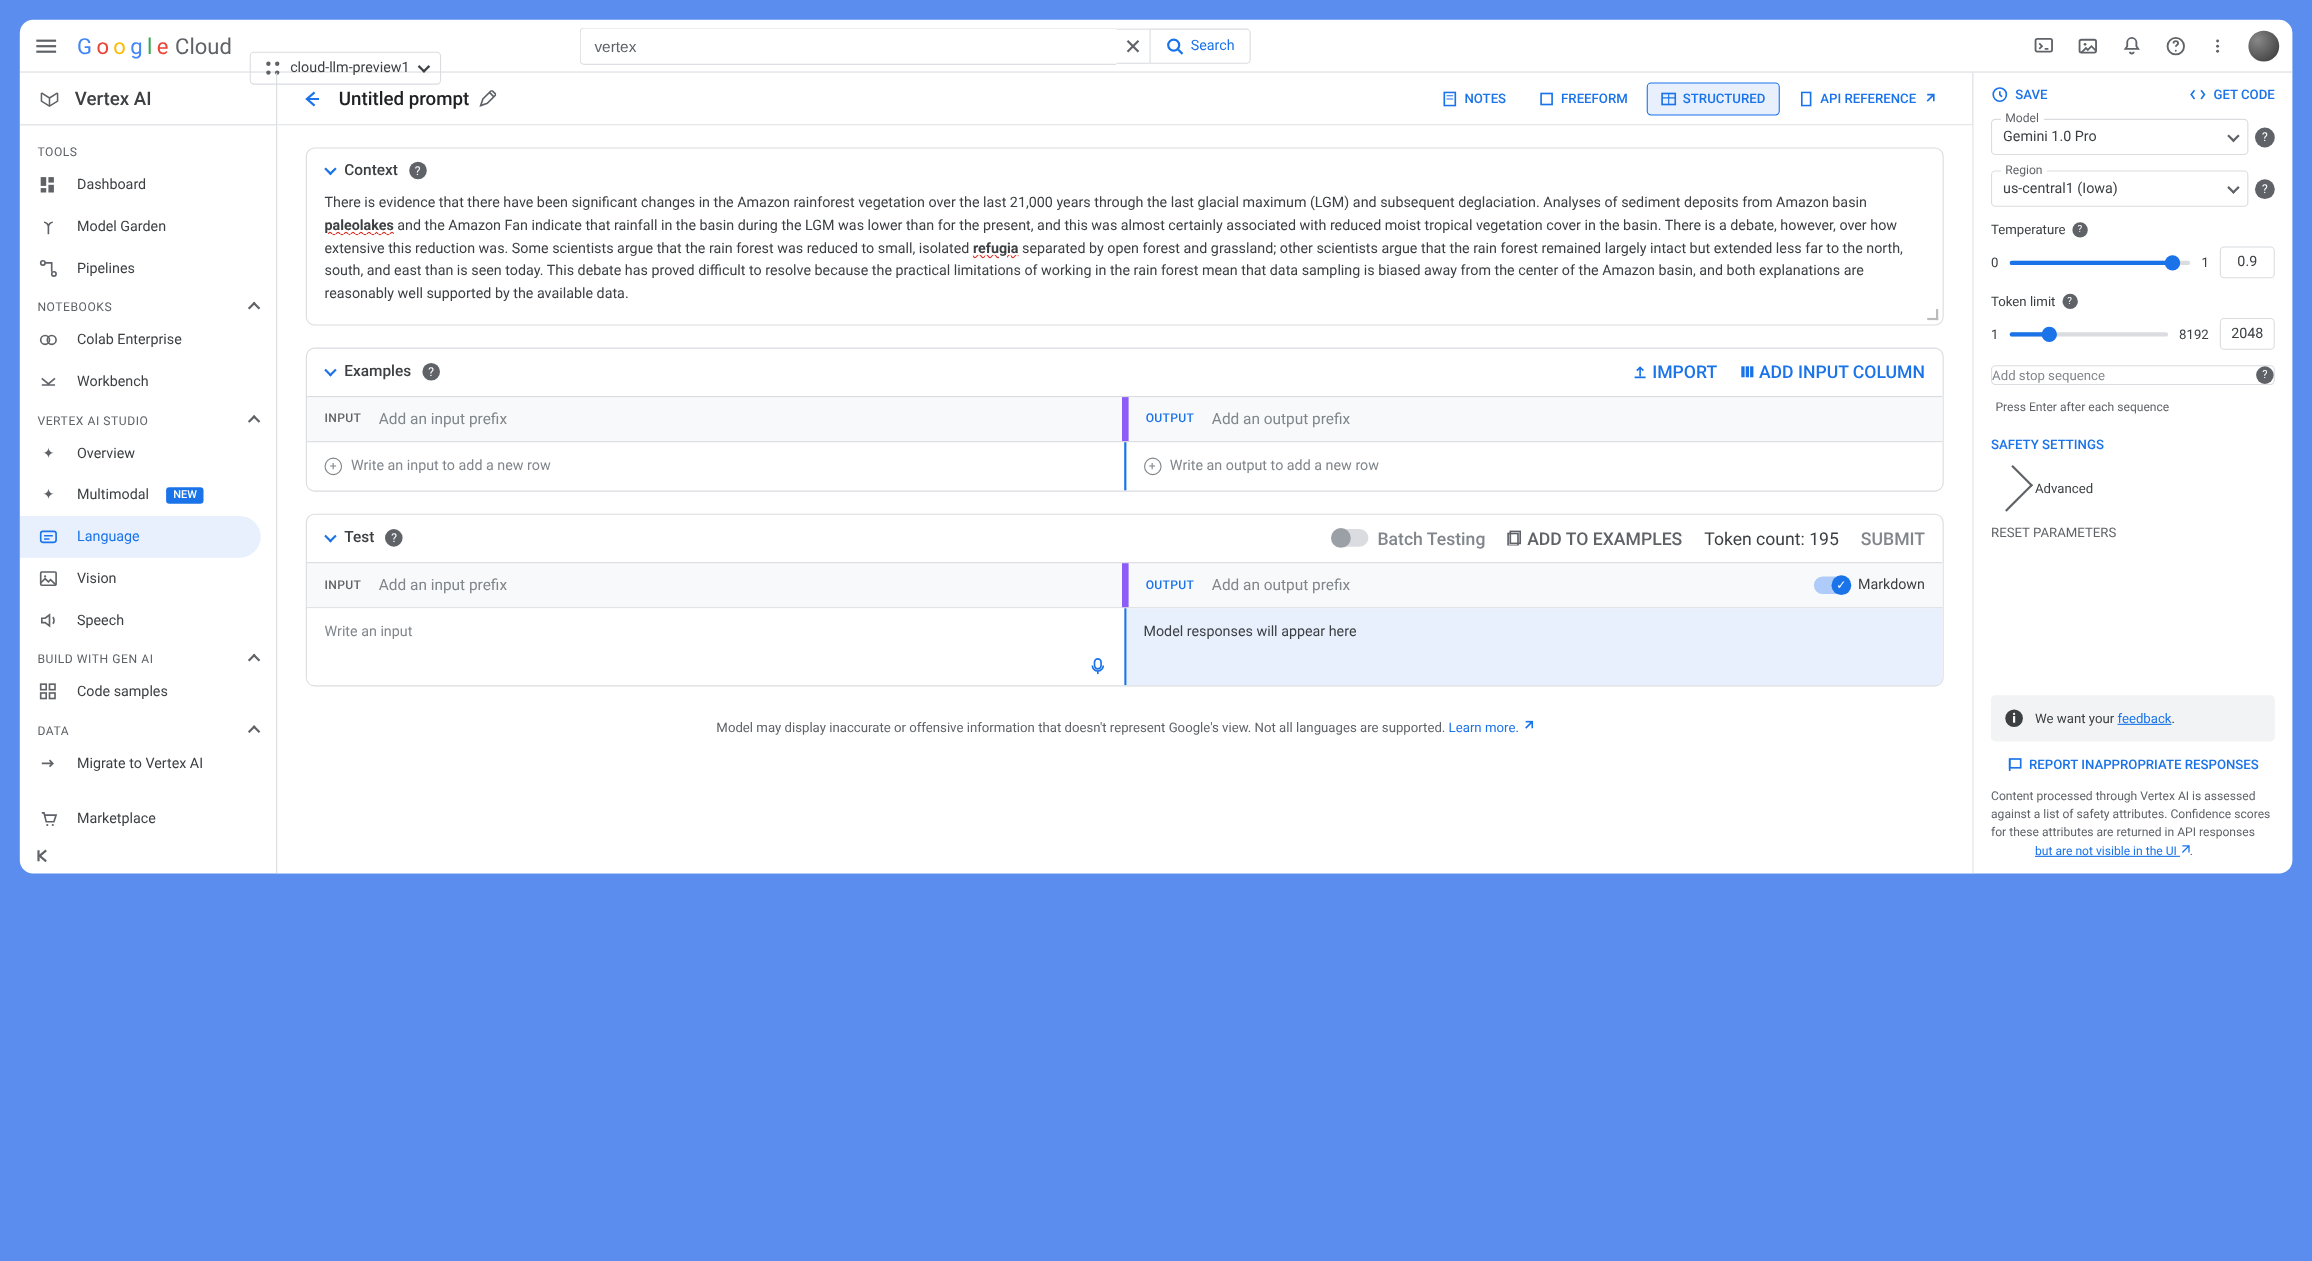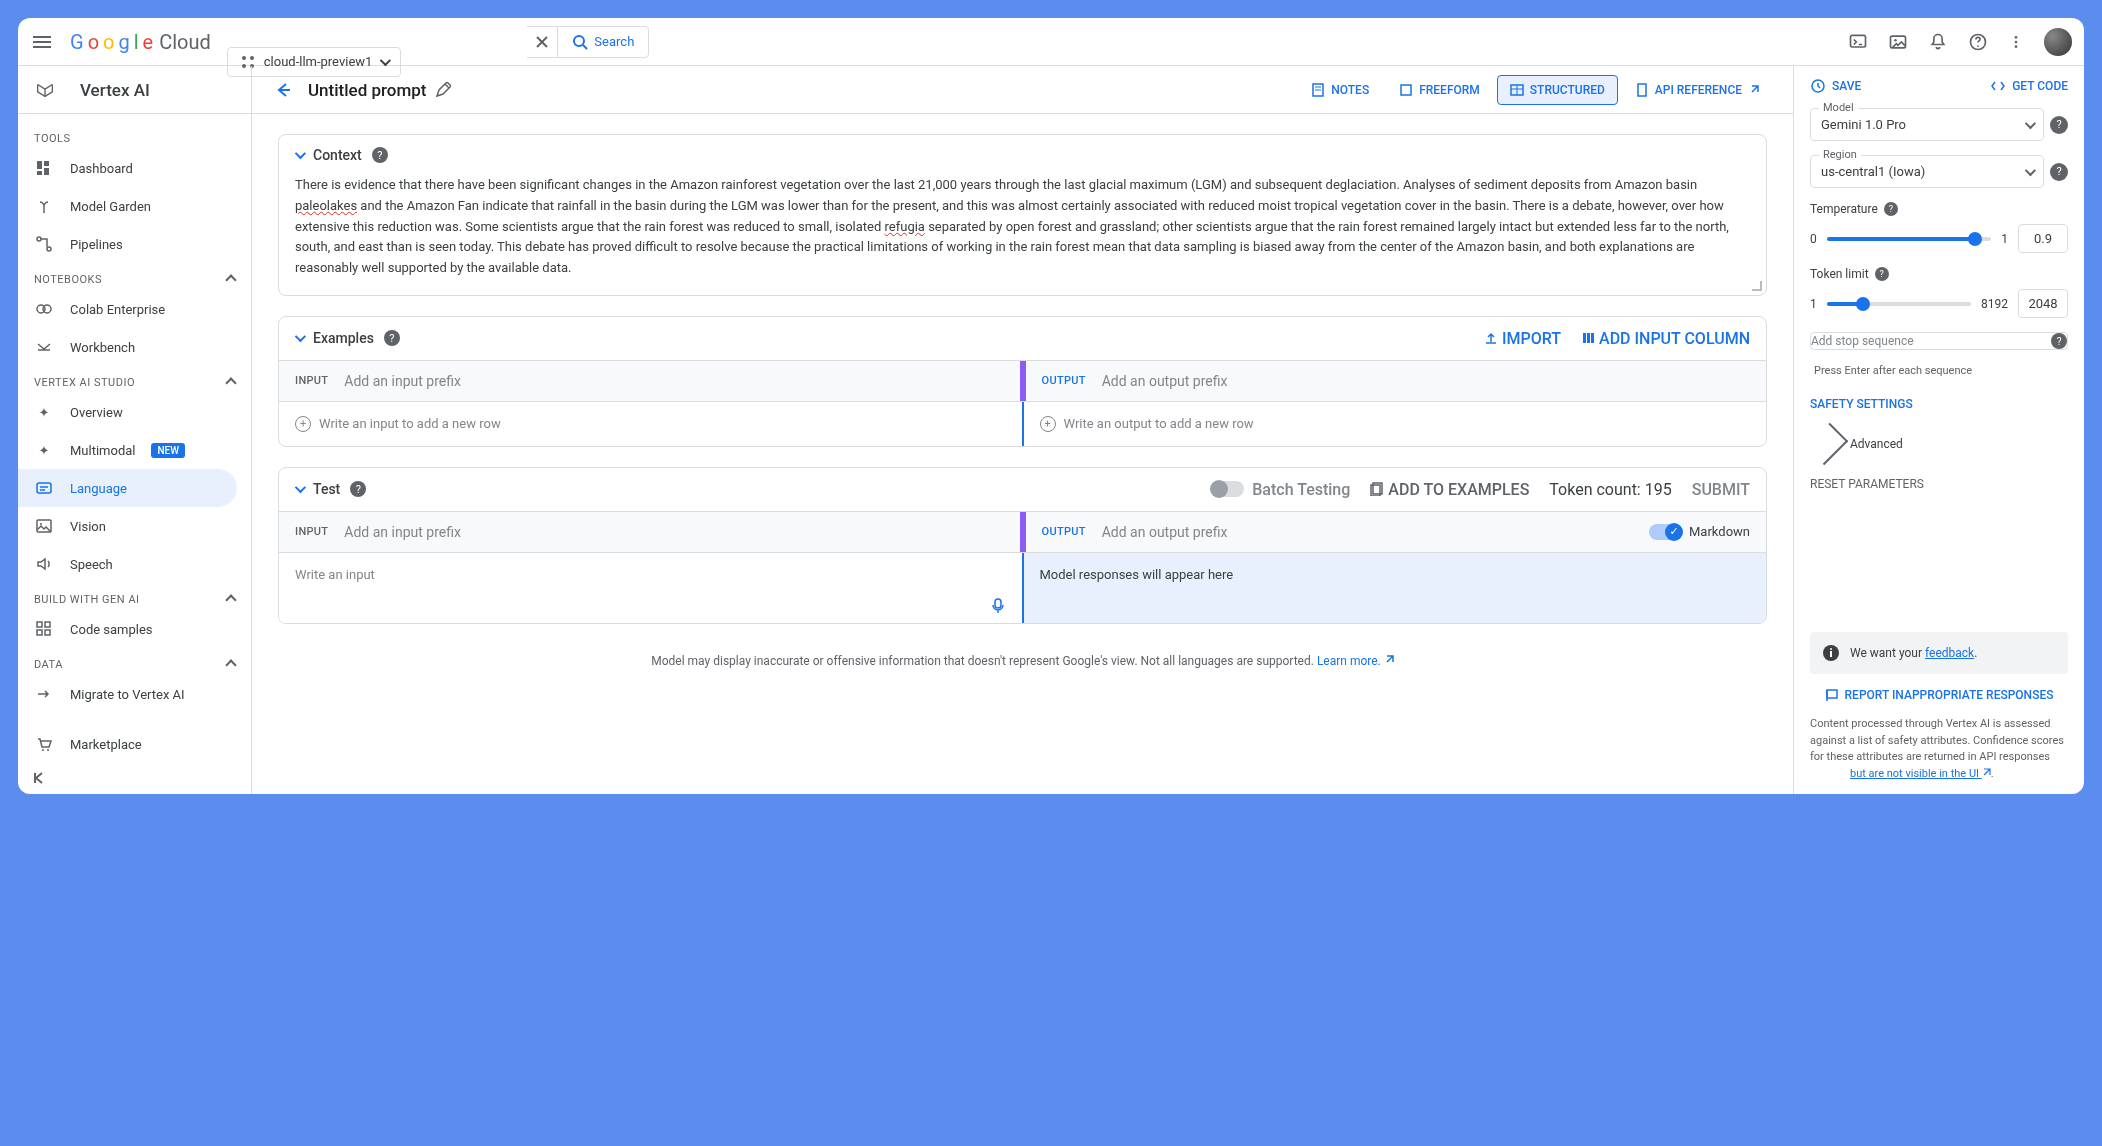--- a/index.html
+++ b/index.html
@@ -16,21 +16,21 @@
 .searchbox input { flex: 1; border: 1px solid #dadce0; border-right: none; border-radius: 4px 0 0 4px; padding: 8px 12px; font-size: 14px; outline: none; color: #5f6368; }
 .searchbox .clear { border-top:1px solid #dadce0; border-bottom:1px solid #dadce0; padding: 8px; cursor: pointer; }
 .searchbox .sbtn { border: 1px solid #dadce0; border-radius: 0 4px 4px 0; padding: 7px 14px; display: flex; align-items: center; gap: 6px; color: #1a73e8; cursor: pointer; }
 .top-icons { margin-left: auto; display: flex; align-items: center; gap: 20px; color: #5f6368; }
 .top-icons .icon { width: 20px; height: 20px; cursor: pointer; }
 .avatar { width: 28px; height: 28px; border-radius: 50%; background: radial-gradient(circle at 30% 30%, #888, #333); }
 .body { flex: 1; display: flex; overflow: hidden; }
 .sidebar { width: 234px; border-right: 1px solid #dadce0; display: flex; flex-direction: column; position: relative; }
 .sb-header { height: 48px; display: flex; align-items: center; gap: 12px; padding: 0 16px; border-bottom: 1px solid #dadce0; }
 .sb-header .vxicon { width: 22px; height: 22px; }
-.sb-header .title { font-size: 17px; font-weight: 500; margin-left: 12px; }
+.sb-header .title { font-size: 17px; font-weight: 500; }
 .sb-scroll { flex: 1; overflow-y: auto; padding: 8px 0; }
 .sb-section { color: #5f6368; font-size: 11px; letter-spacing: 0.5px; padding: 10px 16px 4px; display: flex; align-items: center; justify-content: space-between; }
 .sb-item { display: flex; align-items: center; gap: 16px; padding: 9px 16px; cursor: pointer; color: #3c4043; font-size: 13px; }
 .sb-item.active { background: #e8f0fe; color: #1a73e8; border-radius: 0 20px 20px 0; margin-right: 14px; }
 .sb-item .icn { width: 20px; height: 20px; display: flex; align-items: center; justify-content: center; color: #5f6368; }
 .sb-item.active .icn { color: #1a73e8; }
 .badge-new { background: #1a73e8; color: #fff; font-size: 10px; padding: 2px 6px; border-radius: 3px; font-weight: 500; }
 .sb-collapse { position: absolute; bottom: 8px; left: 14px; cursor: pointer; color: #5f6368; }
 .main { flex: 1; display: flex; overflow: hidden; }
 .editor { flex: 1; display: flex; flex-direction: column; border-right: 1px solid #dadce0; }
@@ -42,21 +42,21 @@
 .tab.active { background: #e8f0fe; border: 1px solid #1a73e8; }
 .ed-body { flex: 1; overflow-y: auto; padding: 20px 26px; background: #fff; }
 .panel { border: 1px solid #dadce0; border-radius: 8px; margin-bottom: 20px; overflow: hidden; }
 .panel-h { display: flex; align-items: center; gap: 10px; padding: 12px 16px; }
 .panel-h .ttl { font-weight: 500; font-size: 14px; }
 .panel-h .help { width: 16px; height: 16px; border-radius: 50%; background: #5f6368; color: #fff; display: flex; align-items: center; justify-content: center; font-size: 11px; }
 .panel-h .actions { margin-left: auto; display: flex; gap: 20px; align-items: center; color: #1a73e8; font-size: 16px; font-weight: 500; }
 .panel-h .actions > * { cursor: pointer; display: flex; align-items: center; gap: 4px; }
 .context-text { padding: 0 16px 16px; font-size: 13px; line-height: 1.6; color: #3c4043; position: relative; }
 .context-text .resize { position: absolute; right: 4px; bottom: 4px; width: 10px; height: 10px; border-right: 2px solid #bbb; border-bottom: 2px solid #bbb; }
-.wavy { text-decoration: underline wavy #d93025; text-decoration-thickness: 1px; }
+.wavy { text-decoration: underline wavy #d93025; text-decoration-thickness: 1px; font-weight: bold; }
 .io-row { display: flex; border-top: 1px solid #dadce0; background: #f8f9fa; }
 .io-cell { flex: 1; padding: 12px 16px; display: flex; align-items: center; gap: 16px; }
 .io-cell.out { border-left: 6px solid #8b5cf6; }
 .io-label { font-size: 11px; font-weight: 500; color: #5f6368; letter-spacing: 0.3px; }
 .io-label.out { color: #1a73e8; }
 .io-placeholder { color: #80868b; font-size: 14px; }
 .io-body-row { display: flex; border-top: 1px solid #dadce0; }
 .io-body-cell { flex: 1; padding: 14px 16px; display: flex; align-items: center; gap: 8px; color: #80868b; }
 .io-body-cell.out { border-left: 2px solid #1a73e8; }
 .plus-circle { width: 16px; height: 16px; border: 1.5px solid #80868b; border-radius: 50%; display: flex; align-items: center; justify-content: center; font-size: 11px; }
@@ -119,20 +119,21 @@
       <svg width="16" height="16">
           <circle cx="4" cy="4" r="2" fill="#5f6368"></circle>
           <circle cx="12" cy="4" r="2" fill="#5f6368"></circle>
           <circle cx="4" cy="12" r="2" fill="#5f6368"></circle>
           <circle cx="12" cy="12" r="2" fill="#5f6368"></circle>
         </svg>
       <span>cloud-llm-preview1</span>
       <span class="chev down"></span>
     </div>
     <div class="searchbox">
+      <input value="vertex" style="">
       <div class="clear">
         <svg width="14" height="14">
             <line x1="2" y1="2" x2="12" y2="12" stroke="#5f6368" stroke-width="2"></line>
             <line x1="12" y1="2" x2="2" y2="12" stroke="#5f6368" stroke-width="2"></line>
           </svg>
       </div>
       <div class="sbtn">
         <svg width="16" height="16">
             <circle cx="7" cy="7" r="5" fill="none" stroke="#1a73e8" stroke-width="2"></circle>
             <line x1="11" y1="11" x2="15" y2="15" stroke="#1a73e8" stroke-width="2"></line>

